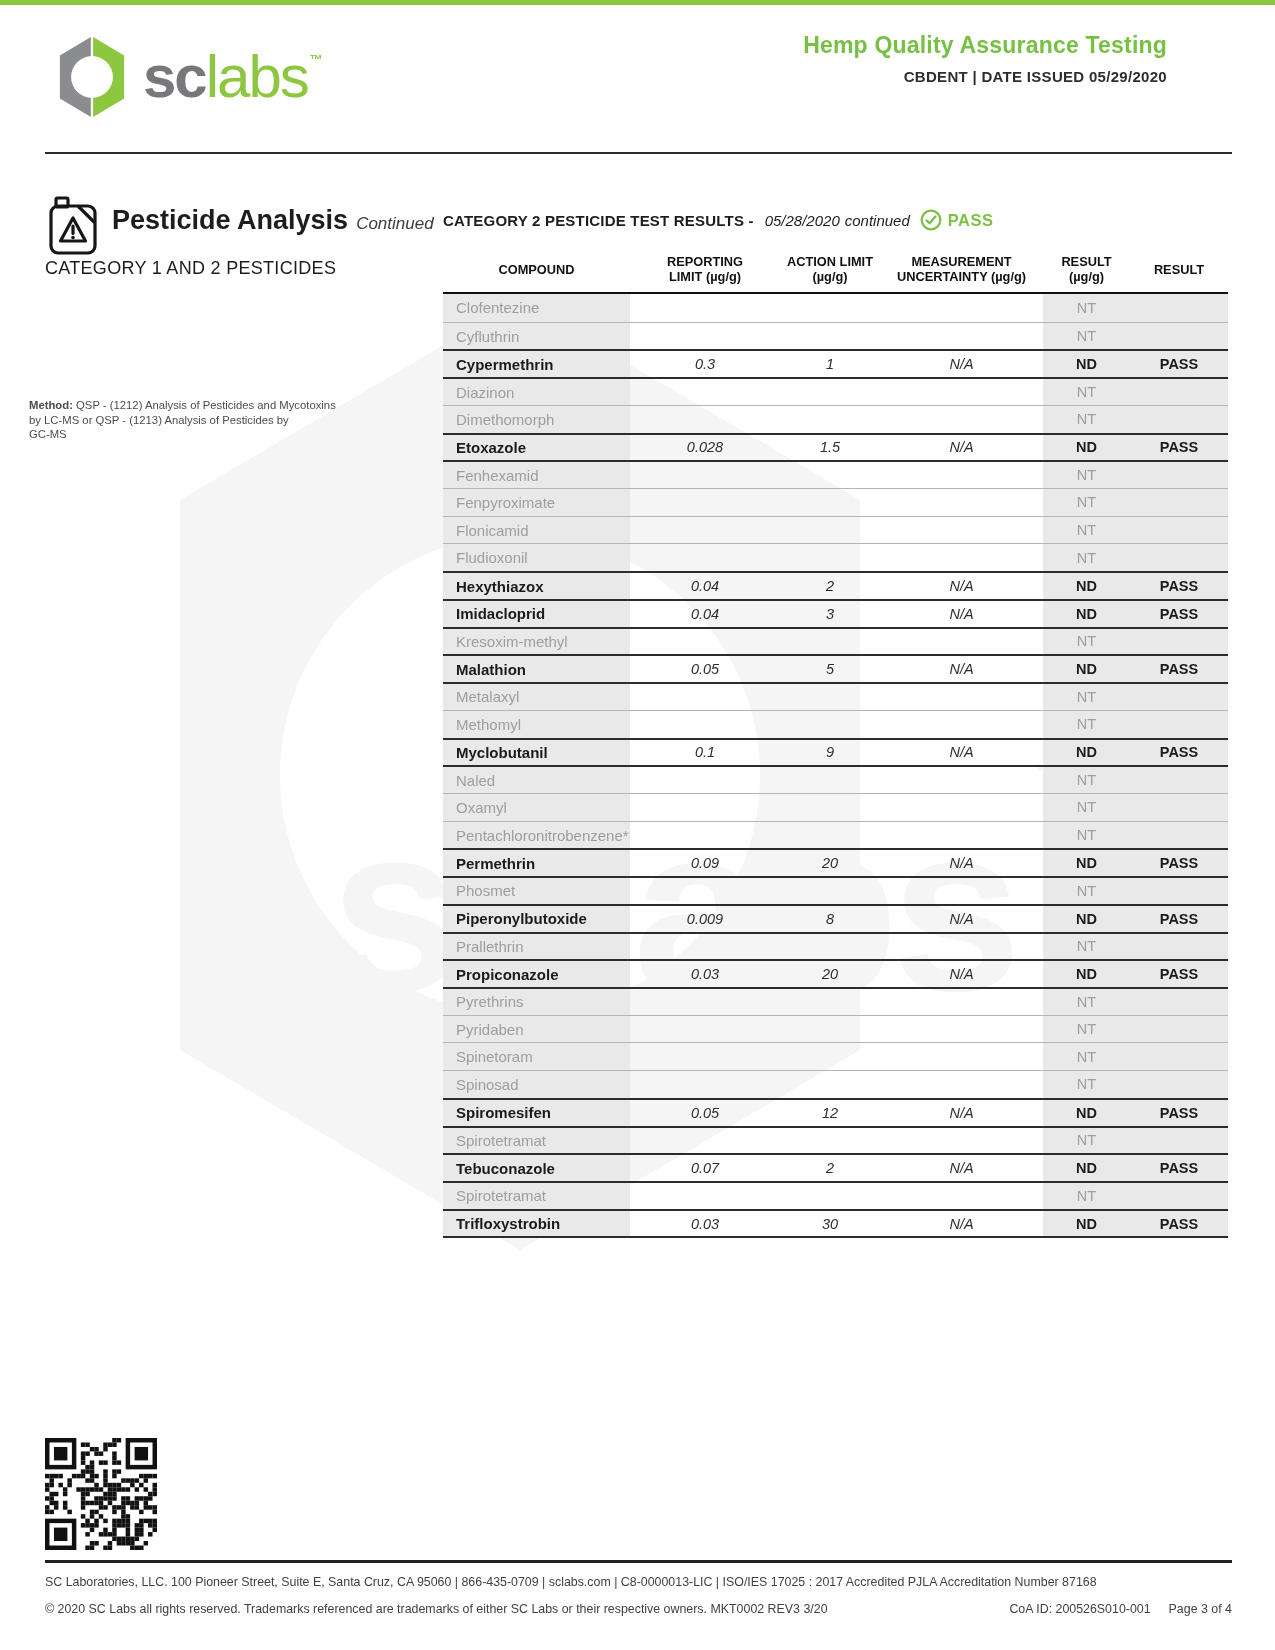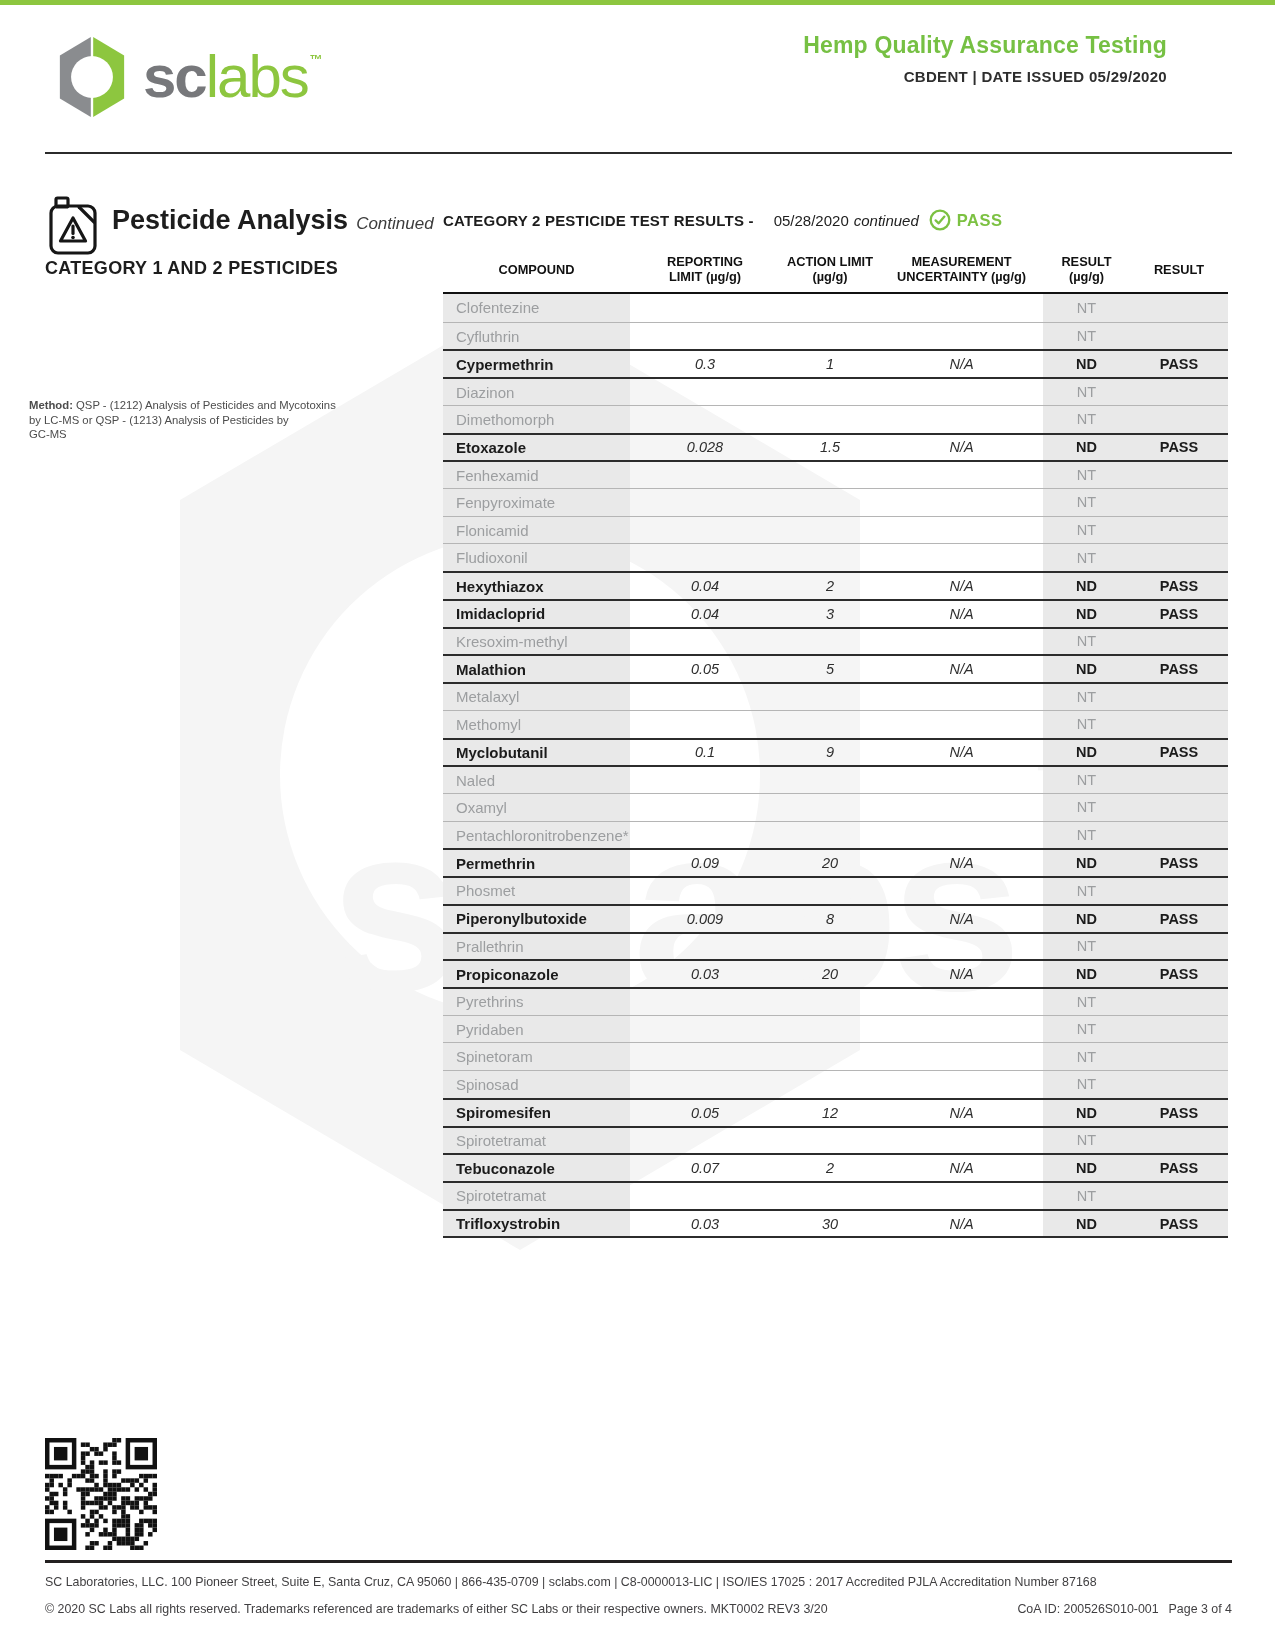--- a/index.html
+++ b/index.html
@@ -23,29 +23,29 @@
   .program{color:#76c043;font-size:23px;font-weight:700;letter-spacing:.2px;}
   .coa-title{margin-top:4px;color:#3a3a3a;font-size:30px;font-weight:700;letter-spacing:1.2px;}
   .coa-meta{margin-top:9px;color:#2e2e2e;font-size:15px;font-weight:700;letter-spacing:.3px;}
 
   .divider{position:absolute;left:45px;top:152px;width:1187px;height:2px;background:#2b2b2b;}
 
   
   .pesticide-icon{position:absolute;left:46px;top:194px;}
   .analysis-title{position:absolute;left:112px;top:205px;font-size:27px;font-weight:700;color:#1d1d1d;white-space:nowrap;}
   .analysis-title .continued{font-size:17px;font-weight:400;font-style:italic;color:#3c3c3c;margin-left:8px;}
-  .cat-heading{position:absolute;left:45px;top:258px;font-size:18px;font-weight:700;color:#1d1d1d;letter-spacing:.3px;}
+  .cat-heading{position:absolute;left:45px;top:258px;font-size:18px;font-weight:400;color:#1d1d1d;letter-spacing:.3px;}
   .cat-desc{position:absolute;left:45px;top:283px;width:370px;font-size:15.5px;line-height:21px;color:#3d3d3d;}
   .method{position:absolute;left:29px;top:398px;width:320px;font-size:11.3px;line-height:14.5px;color:#4c4c4c;}
   .method .mlabel{font-weight:700;}
 
   
   .tbl-title{position:absolute;left:443px;top:209px;display:flex;align-items:center;font-size:15px;color:#1d1d1d;white-space:nowrap;}
   .tbl-title .t-bold{font-weight:700;letter-spacing:.2px;}
-  .tbl-title .t-date{margin-left:20px;}
+  .tbl-title .t-date{margin-left:11px;font-style:italic;}
   .tbl-title .t-cont{margin-left:5px;font-style:italic;}
   .tbl-title .check{margin:0 6px 0 10px;display:flex;}
   .tbl-title .pass{color:#7cc142;font-weight:700;font-size:16.5px;letter-spacing:.5px;}
 
   .thead{position:absolute;left:443px;top:246px;width:785px;height:48px;border-bottom:2px solid #111;
          display:flex;align-items:center;box-sizing:border-box;}
   .hcell{display:flex;flex-direction:column;justify-content:center;align-items:center;
          font-size:12.8px;font-weight:700;color:#111;line-height:15px;text-align:center;}
 
   .tbody{position:absolute;left:443px;top:294px;width:785px;border-bottom:2px solid #2c2c2c;}
@@ -59,21 +59,21 @@
   .cell.res{background:#e9e9e9;color:#9c9ea0;}
   .trow.tested .cell.res{font-weight:700;color:#1b1b1b;}
   .cell.fin{background:#e9e9e9;font-weight:700;color:#1b1b1b;}
   .col0{width:187px;} .col1{width:150px;} .col2{width:100px;} .col3{width:163px;} .col4{width:87px;} .col5{width:98px;}
 
   
   .qr{position:absolute;left:45px;top:1438px;}
   .foot-rule{position:absolute;left:45px;top:1560px;width:1187px;height:3px;background:#232020;}
   .foot1{position:absolute;left:45px;top:1575px;width:1187px;font-size:12.4px;color:#403f41;white-space:nowrap;}
   .foot2{position:absolute;left:45px;top:1602px;width:1187px;font-size:12.4px;color:#403f41;display:flex;justify-content:space-between;}
-  .foot2 .rightgrp{display:flex;gap:10px;}
+  .foot2 .rightgrp{display:flex;gap:18px;}
 </style>
 </head>
 <body>
 
 <div class="page">
   <div class="topbar"></div>
 
   <svg class="watermark" width="1275" height="1650" viewBox="0 0 1275 1650">
     <polygon points="520,300 180,500 180,1050 520,1250 860,1050 860,500" fill="#f5f5f5"></polygon>
     <circle cx="520" cy="775" r="240" fill="#ffffff"></circle>

